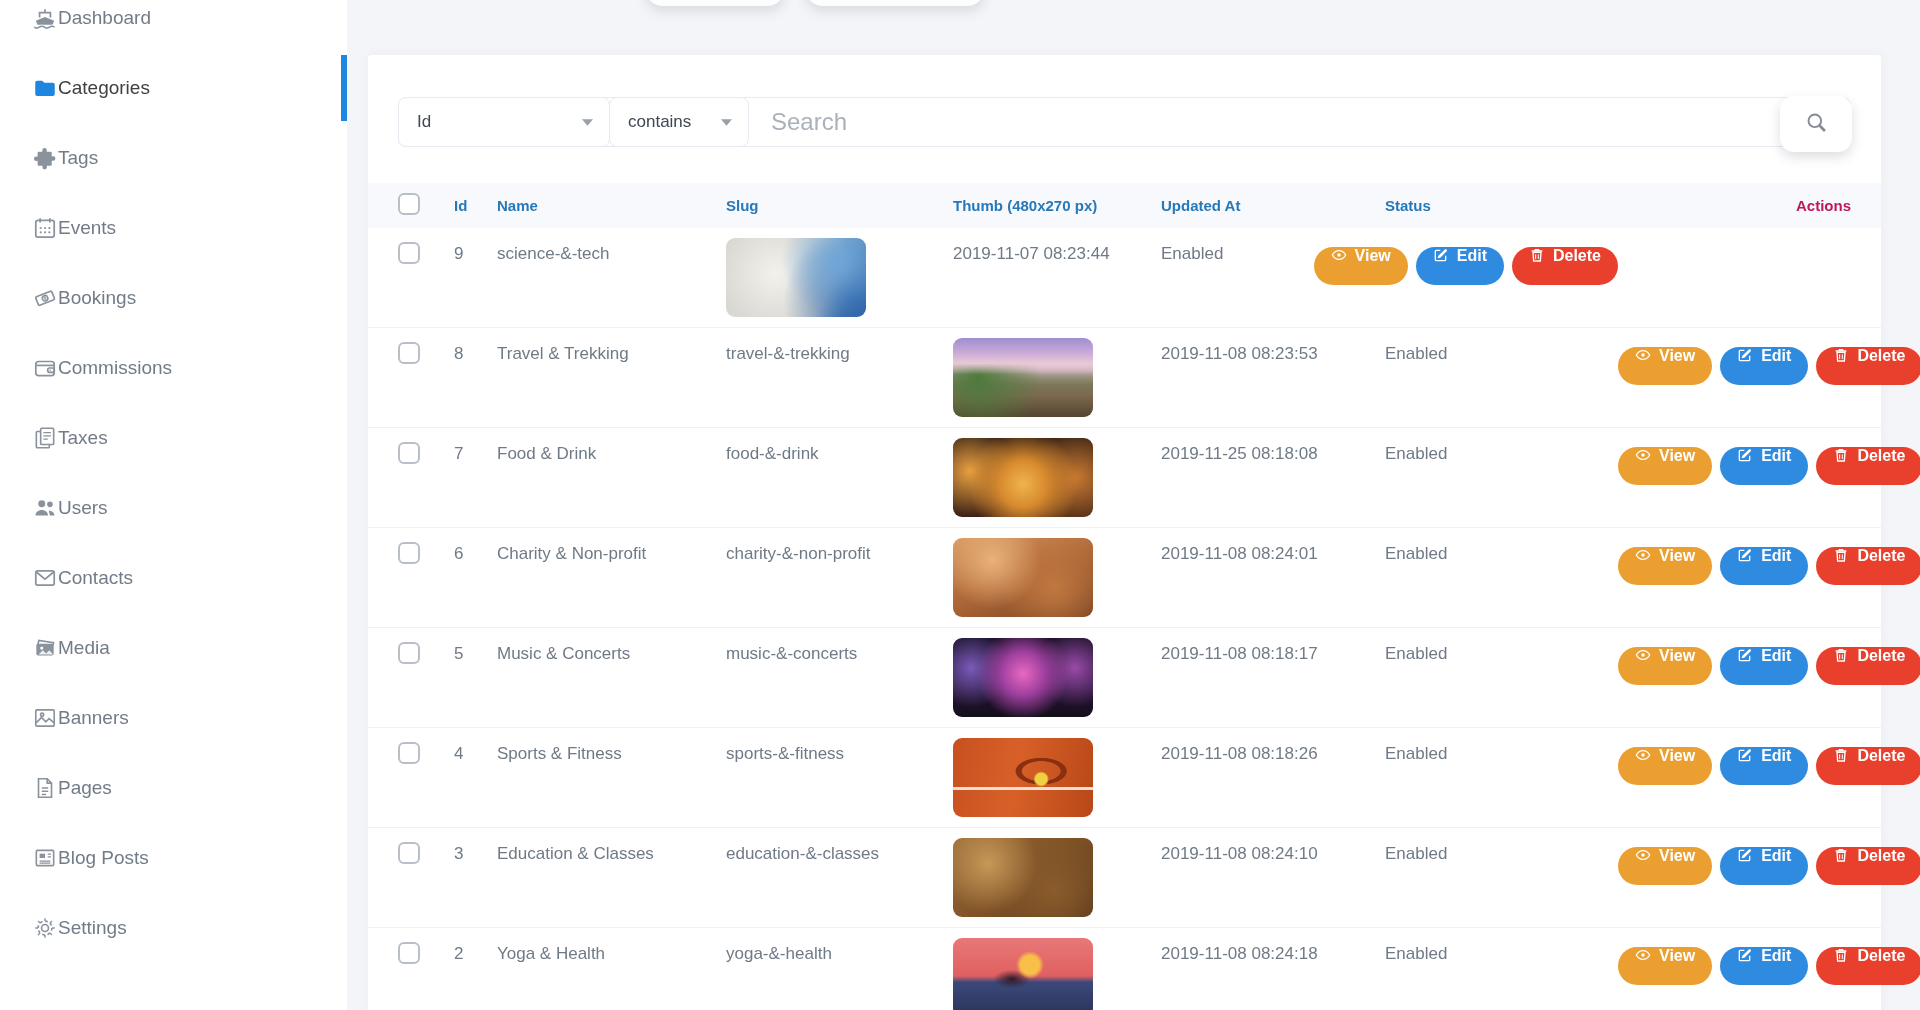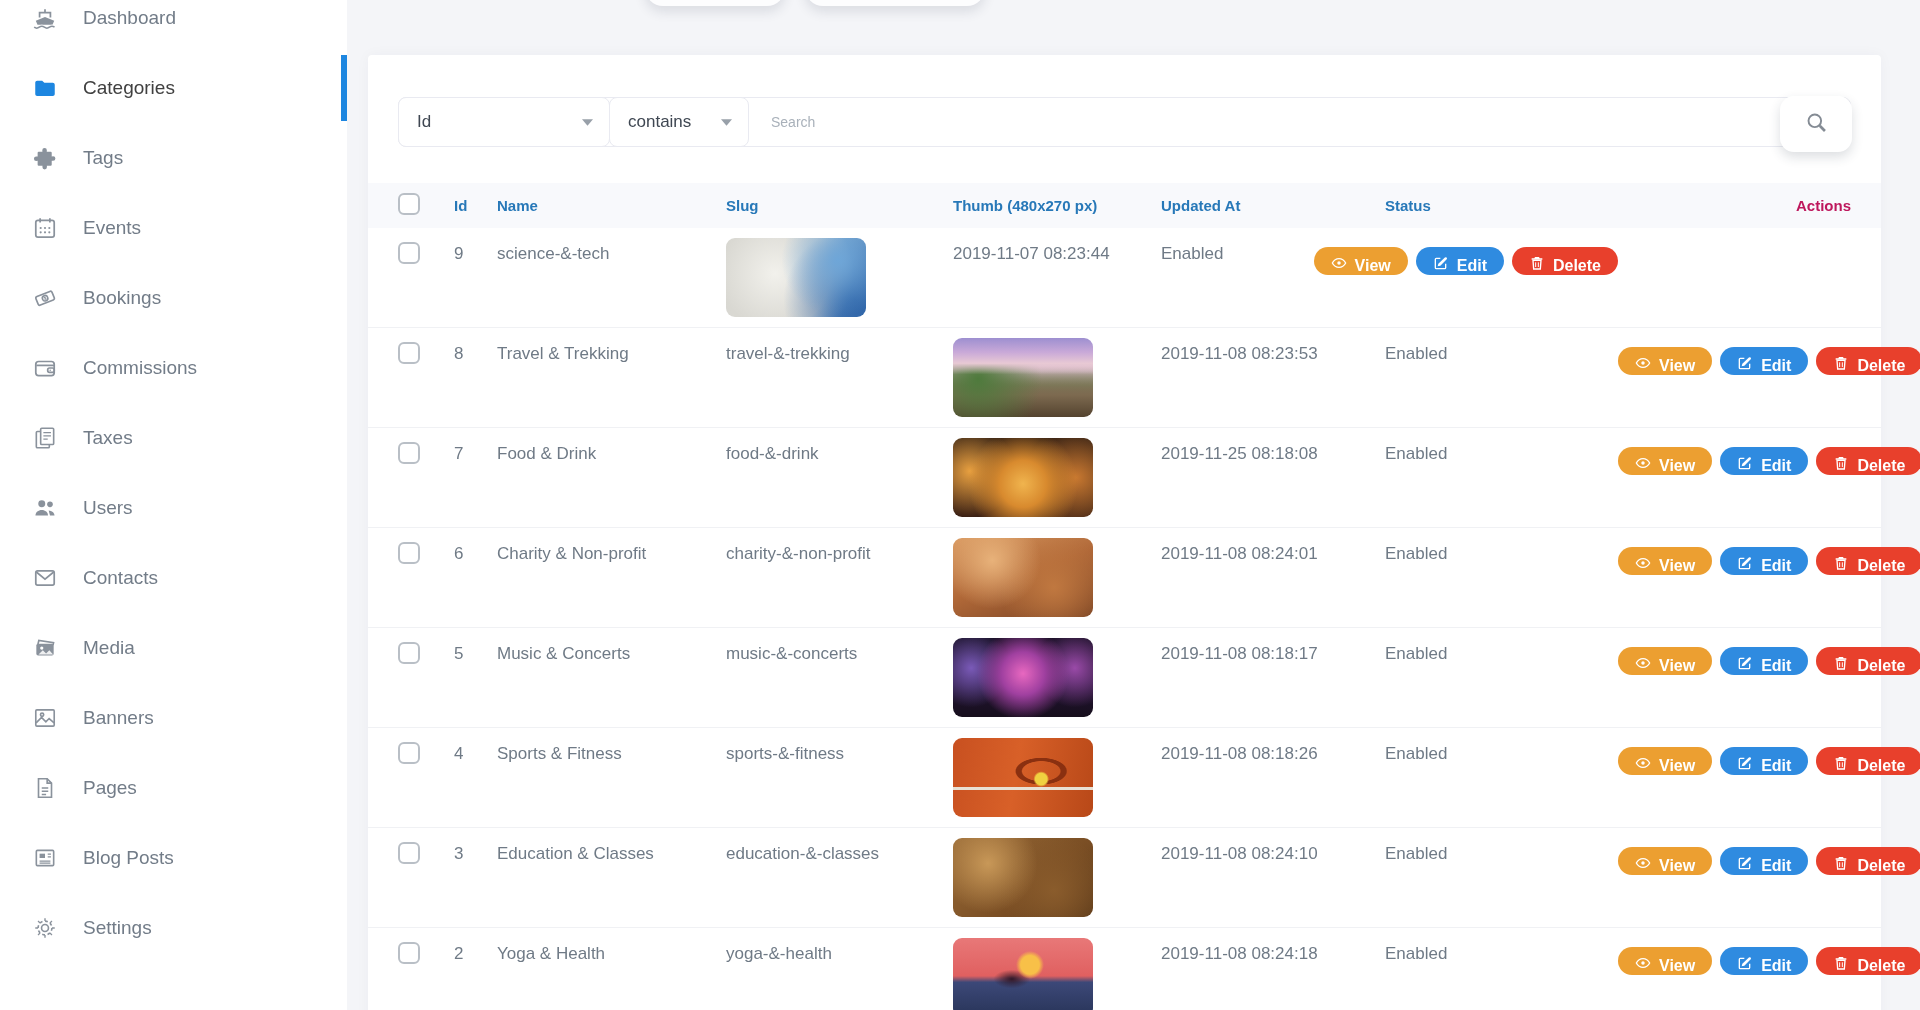--- a/index.html
+++ b/index.html
@@ -6,56 +6,56 @@
   html,body { width:1920px; height:1010px; }
   body { font-family:"Liberation Sans", sans-serif; }
   .page { position:relative; width:1920px; height:1010px; background:#f4f5f8; overflow:hidden; }
 
   
   .sidebar { position:absolute; left:0; top:0; width:347px; height:100%; background:#ffffff; z-index:2; }
   .side-nav { margin-top:-17px; }
   .side-item { position:relative; display:flex; align-items:center; height:70px; padding-left:31px; cursor:pointer; }
   .side-item .icon { width:27px; height:27px; display:flex; align-items:center; justify-content:center; flex:0 0 27px; }
   .side-item .icon svg { width:26px; height:26px; }
-  .side-item .label { margin-left:25px; font-size:19px; color:#727c88; }
+  .side-item .label { font-size:19px; color:#727c88; }
   .side-item.active .label { color:#404040; font-weight:400; }
   .side-item.active::before { content:""; position:absolute; right:0; top:2px; bottom:2px; width:6px; background:#1d86e0; }
 
   
   .cut-btn { position:absolute; top:-30px; height:36px; border-radius:18px; background:#fdfdfe; box-shadow:0 6px 12px rgba(40,50,70,0.12); z-index:1; }
   .cut-btn.one { left:645px; width:140px; }
   .cut-btn.two { left:805px; width:180px; }
 
   
   .card { position:absolute; left:368px; top:55px; width:1513px; height:1000px; background:#ffffff; border-radius:4px; box-shadow:0 0 14px rgba(40,50,70,0.04); z-index:1; }
 
   
   .filter-bar { display:flex; align-items:stretch; margin:42px 30px 0 30px; height:50px; border:1px solid #e9eaf1; border-radius:8px; background:#fff; }
   .fselect { display:flex; align-items:center; justify-content:space-between; padding:0 16px 0 18px; border:1px solid #e9eaf1; border-radius:8px; margin:-1px 0 -1px -1px; background:#fff; font-size:17px; color:#3f4752; cursor:pointer; }
   .fselect.field { width:212px; }
   .fselect.op { width:140px; }
   .fselect .caret { margin-left:14px; display:flex; }
-  .search-input { flex:1; border:none; outline:none; padding:0 22px; font-size:14px; color:#be185d; font-family:"Liberation Sans", sans-serif; background:transparent; }
+  .search-input { flex:1; border:none; outline:none; padding:0 22px; font-size:24px; color:#be185d; font-family:"Liberation Sans", sans-serif; background:transparent; }
   .search-input::placeholder { color:#a9b1ba; }
   .search-btn { width:72px; margin:-2px -2px -6px 0; border:none; border-radius:14px; background:#ffffff; box-shadow:0 5px 12px rgba(40,50,70,0.16); display:flex; align-items:center; justify-content:center; cursor:pointer; }
 
   
   .table { margin-top:36px; }
   .trow, .thead { display:grid; grid-template-columns:56px 43px 229px 227px 208px 224px 233px 1fr; padding:0 30px; }
   .thead { height:45px; background:#f8f9fc; align-items:center; font-size:15px; font-weight:bold; color:#2778b8; }
   .thead .hcell.actions { color:#be185d; text-align:right; }
   .trow { height:100px; border-bottom:1px solid #f0f1f4; align-items:start; }
   .cell { padding-top:16px; font-size:17px; color:#6f7a86; }
   .cell.cb { padding-top:14px; }
   .checkbox { display:inline-block; width:22px; height:22px; border:2px solid #b9bfc6; border-radius:6px; background:#fff; cursor:pointer; }
   .cell.thumbcell { padding-top:10px; }
   .thumb { width:140px; height:79px; border-radius:9px; }
   .cell.actions { padding-top:19px; display:flex; justify-content:flex-end; gap:8px; }
 
-  .btn { display:inline-flex; align-items:flex-end; gap:8px; height:28px; padding:0 17px; border:none; border-radius:19px; color:#fff; font-size:16px; font-weight:bold; font-family:"Liberation Sans", sans-serif; cursor:pointer; }
+  .btn { display:inline-flex; align-items:flex-start; gap:8px; height:38px; padding:0 17px; border:none; border-radius:19px; color:#fff; font-size:16px; font-weight:bold; font-family:"Liberation Sans", sans-serif; cursor:pointer; }
   .btn svg { width:16px; height:16px; }
   .btn.view { background:#ec9f31; }
   .btn.edit { background:#2f8be0; }
   .btn.delete { background:#e8402c; }
 
   
   .thumb-astronaut-spacewalk { background:
     radial-gradient(circle at 80% 28%, #6ea6d8 0%, rgba(110,166,216,0) 45%),
     radial-gradient(circle at 92% 78%, #2e64a8 0%, rgba(46,100,168,0) 50%),
     radial-gradient(circle at 35% 45%, #f2f1ec 0%, #d9d8d2 55%, rgba(217,216,210,0) 78%),

